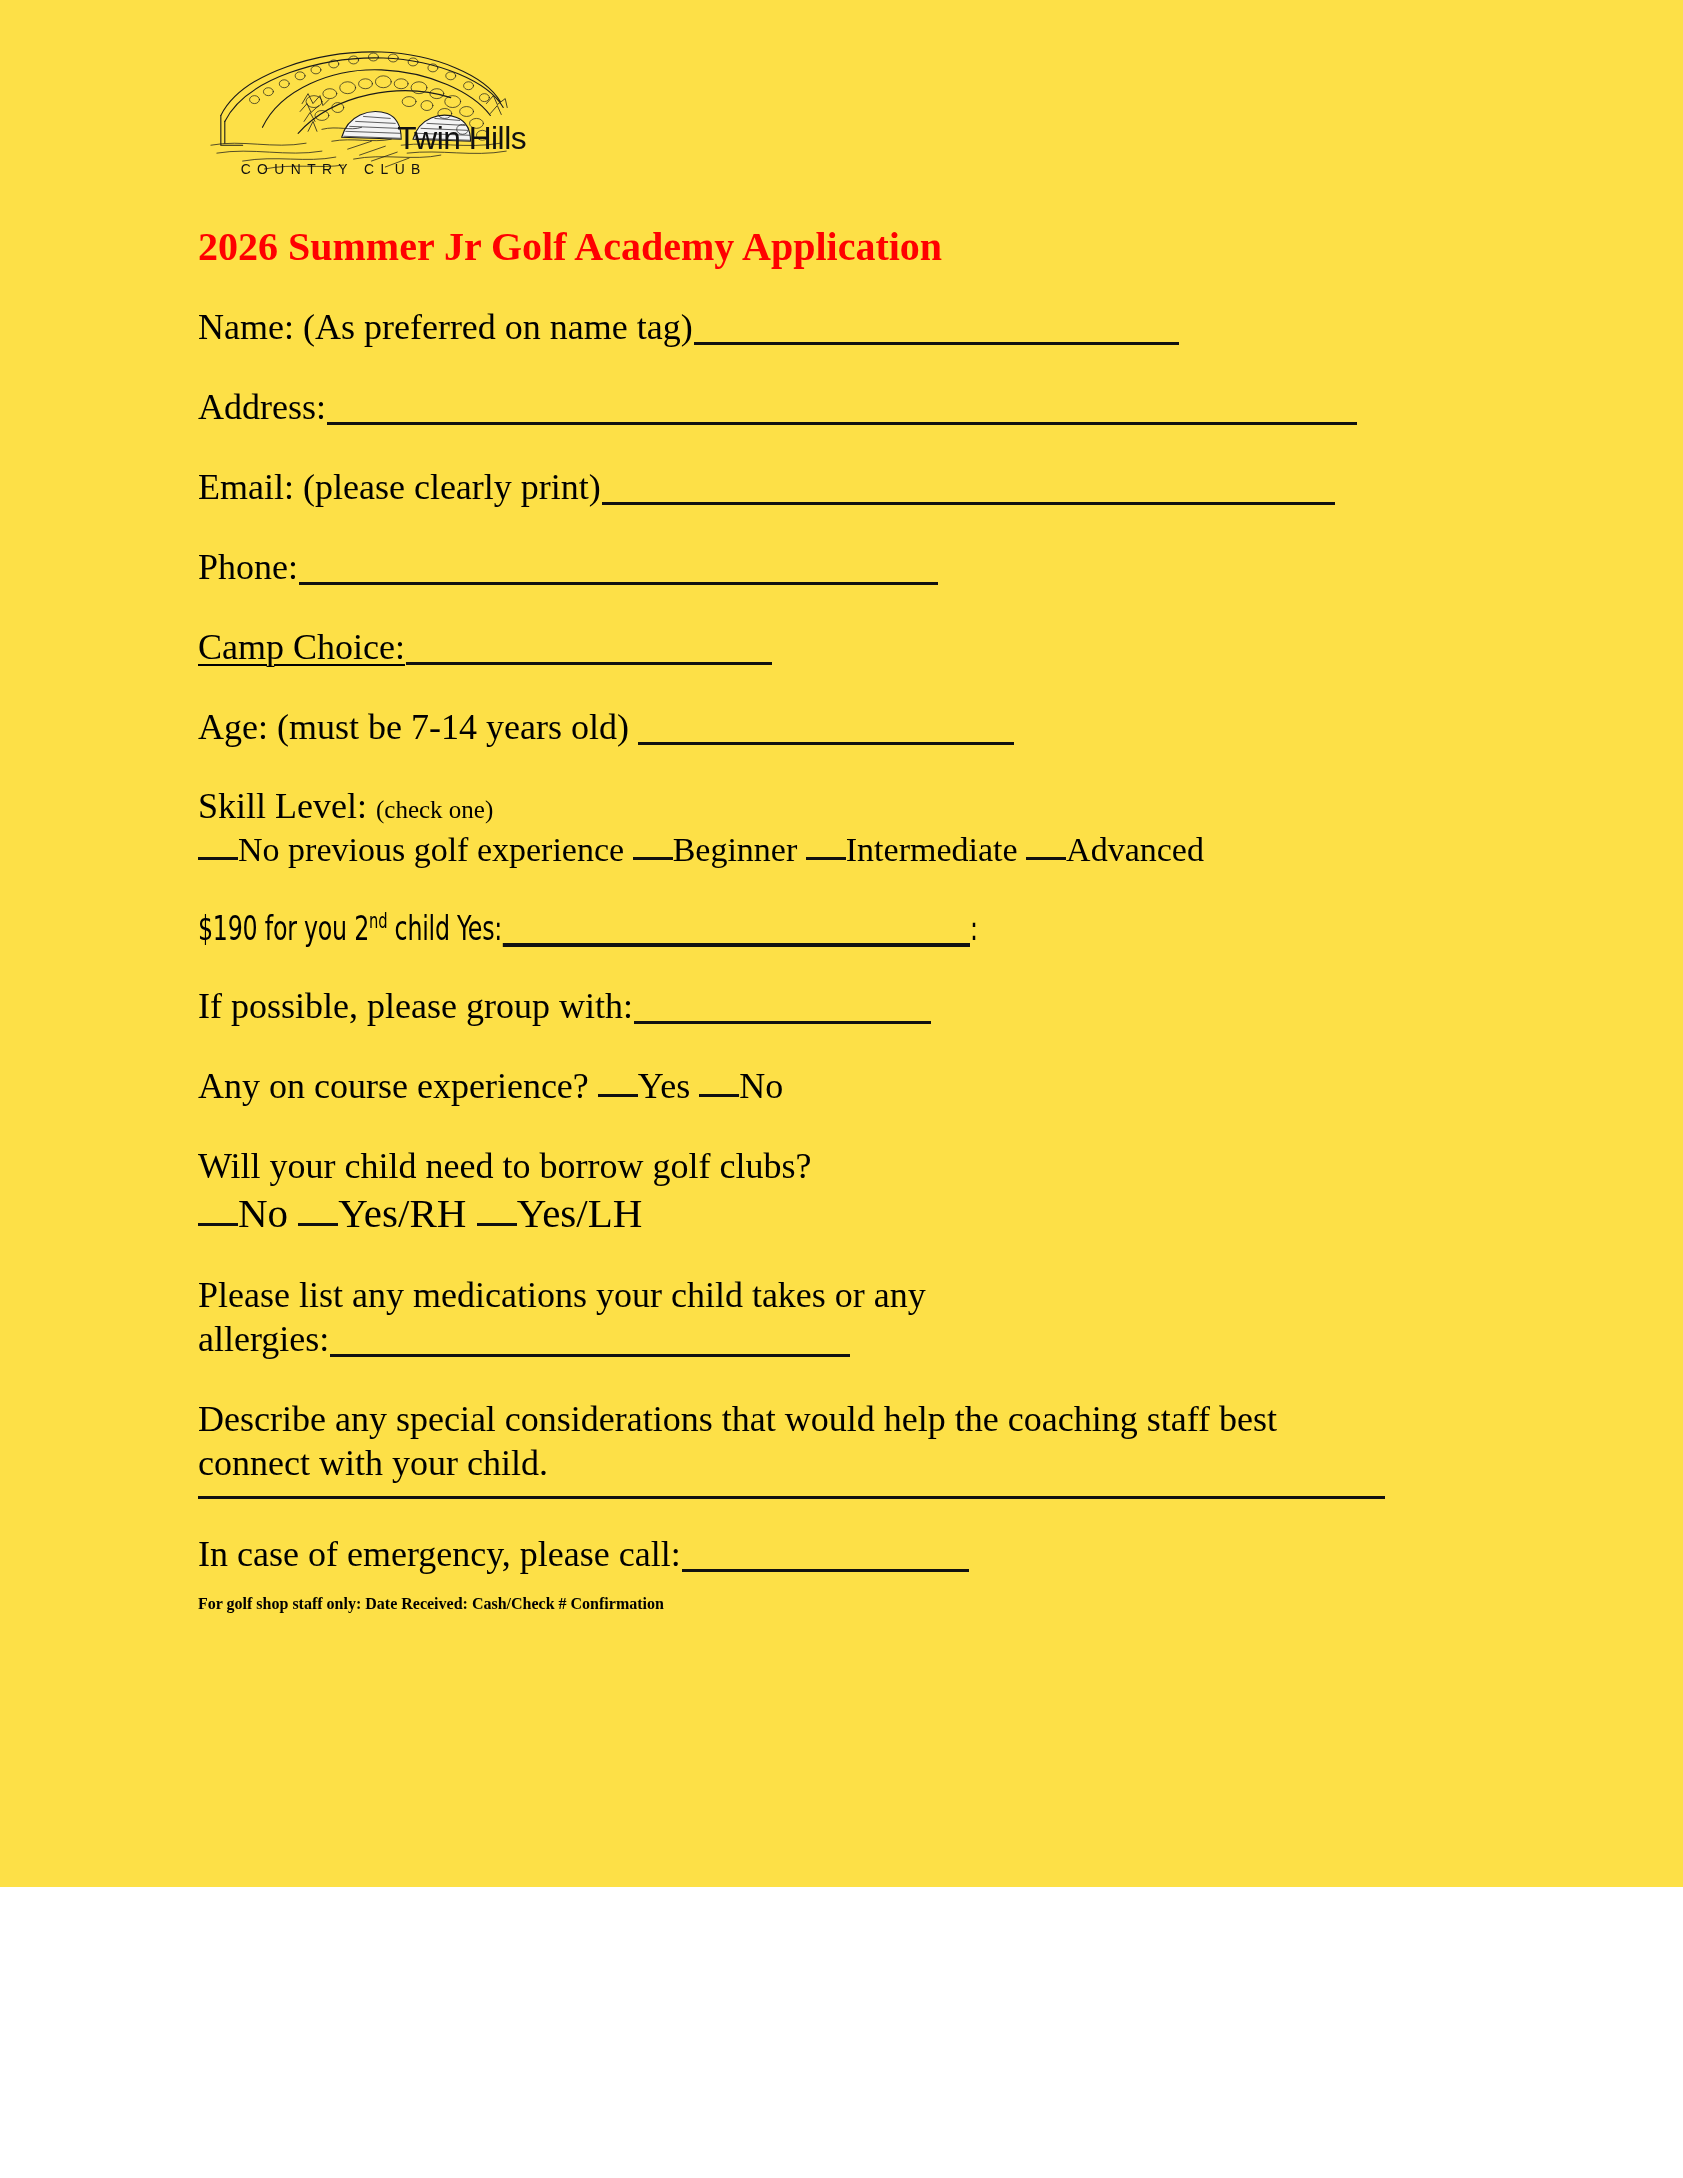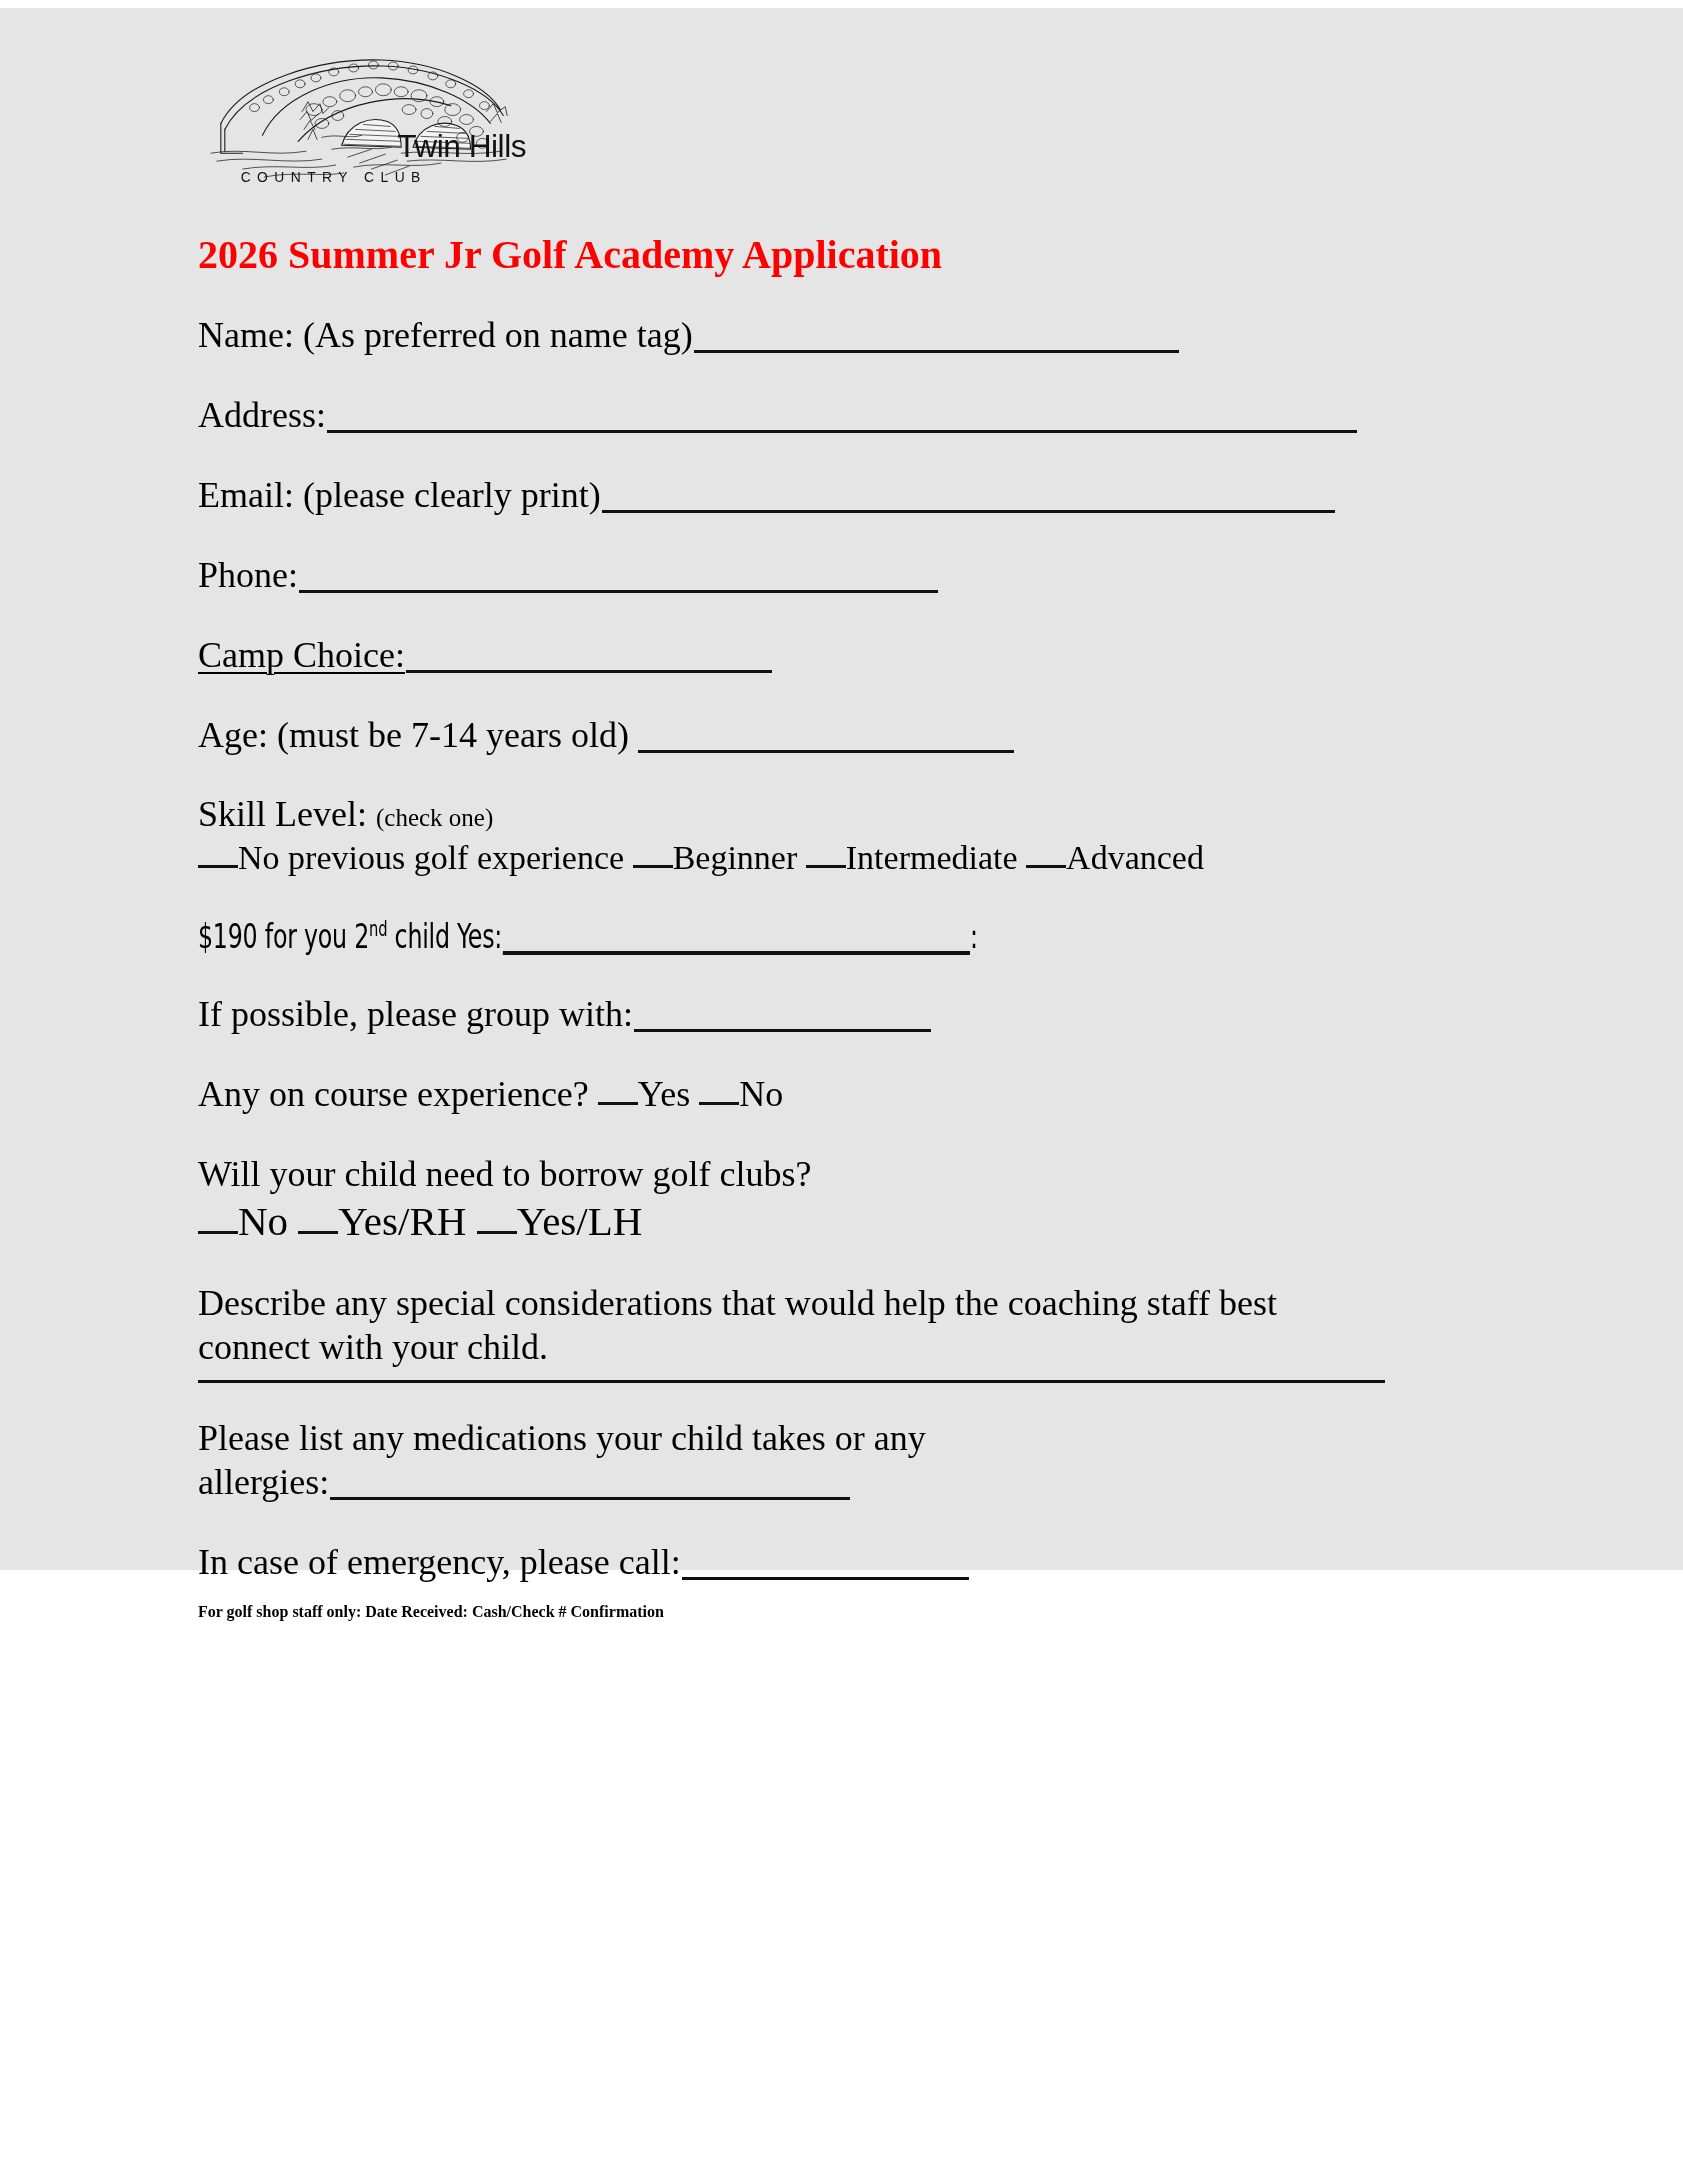--- a/index.html
+++ b/index.html
@@ -14,23 +14,22 @@
     position: relative;
     font-family: "Liberation Serif", "DejaVu Serif", serif;
     color: #000000;
     overflow: hidden;
   }
 
   .page {
     position: absolute;
     left: 0; top: 0;
     width: 1683px;
-    height: 1562px;
-    background: #e5e5e5;
-    margin-top: 8px;
+    height: 1887px;
+    background: #fde047;
   }
 
   
   .logo-block {
     position: absolute;
     left: 203px;
     top: 42px;
     width: 327px;
     height: 139px;
   }
@@ -313,33 +312,33 @@
 
     <div class="blk">
       <span class="line1">Will your child need to borrow golf clubs?</span>
       <span class="line2" style="font-size:41px">
         <span class="blank"></span><span>No</span>
         <span class="blank"></span><span>Yes/RH</span>
         <span class="blank"></span><span>Yes/LH</span>
       </span>
     </div>
 
+    <div class="blk">
+      <span class="line1">Please list any medications your child takes or any</span>
+      <span class="line2">
+        <span>allergies:</span><span class="rule" style="width:520px"></span>
+      </span>
+    </div>
+
     <div class="blk" style="margin-bottom:34px;">
       <span class="line1">Describe any special considerations that would help the coaching staff best</span>
       <span class="line2">connect with your child.</span>
       <span class="rule-full"></span>
     </div>
 
-    <div class="blk">
-      <span class="line1">Please list any medications your child takes or any</span>
-      <span class="line2">
-        <span>allergies:</span><span class="rule" style="width:520px"></span>
-      </span>
-    </div>
-
     <div class="blk" style="margin-bottom:18px;">
       <span class="line1">
         <span>In case of emergency, please call:</span><span class="rule" style="width:287px"></span>
       </span>
     </div>
 
     <div class="footer-note">For golf shop staff only: Date Received: Cash/Check # Confirmation</div>
 
   </div>
 </div>

